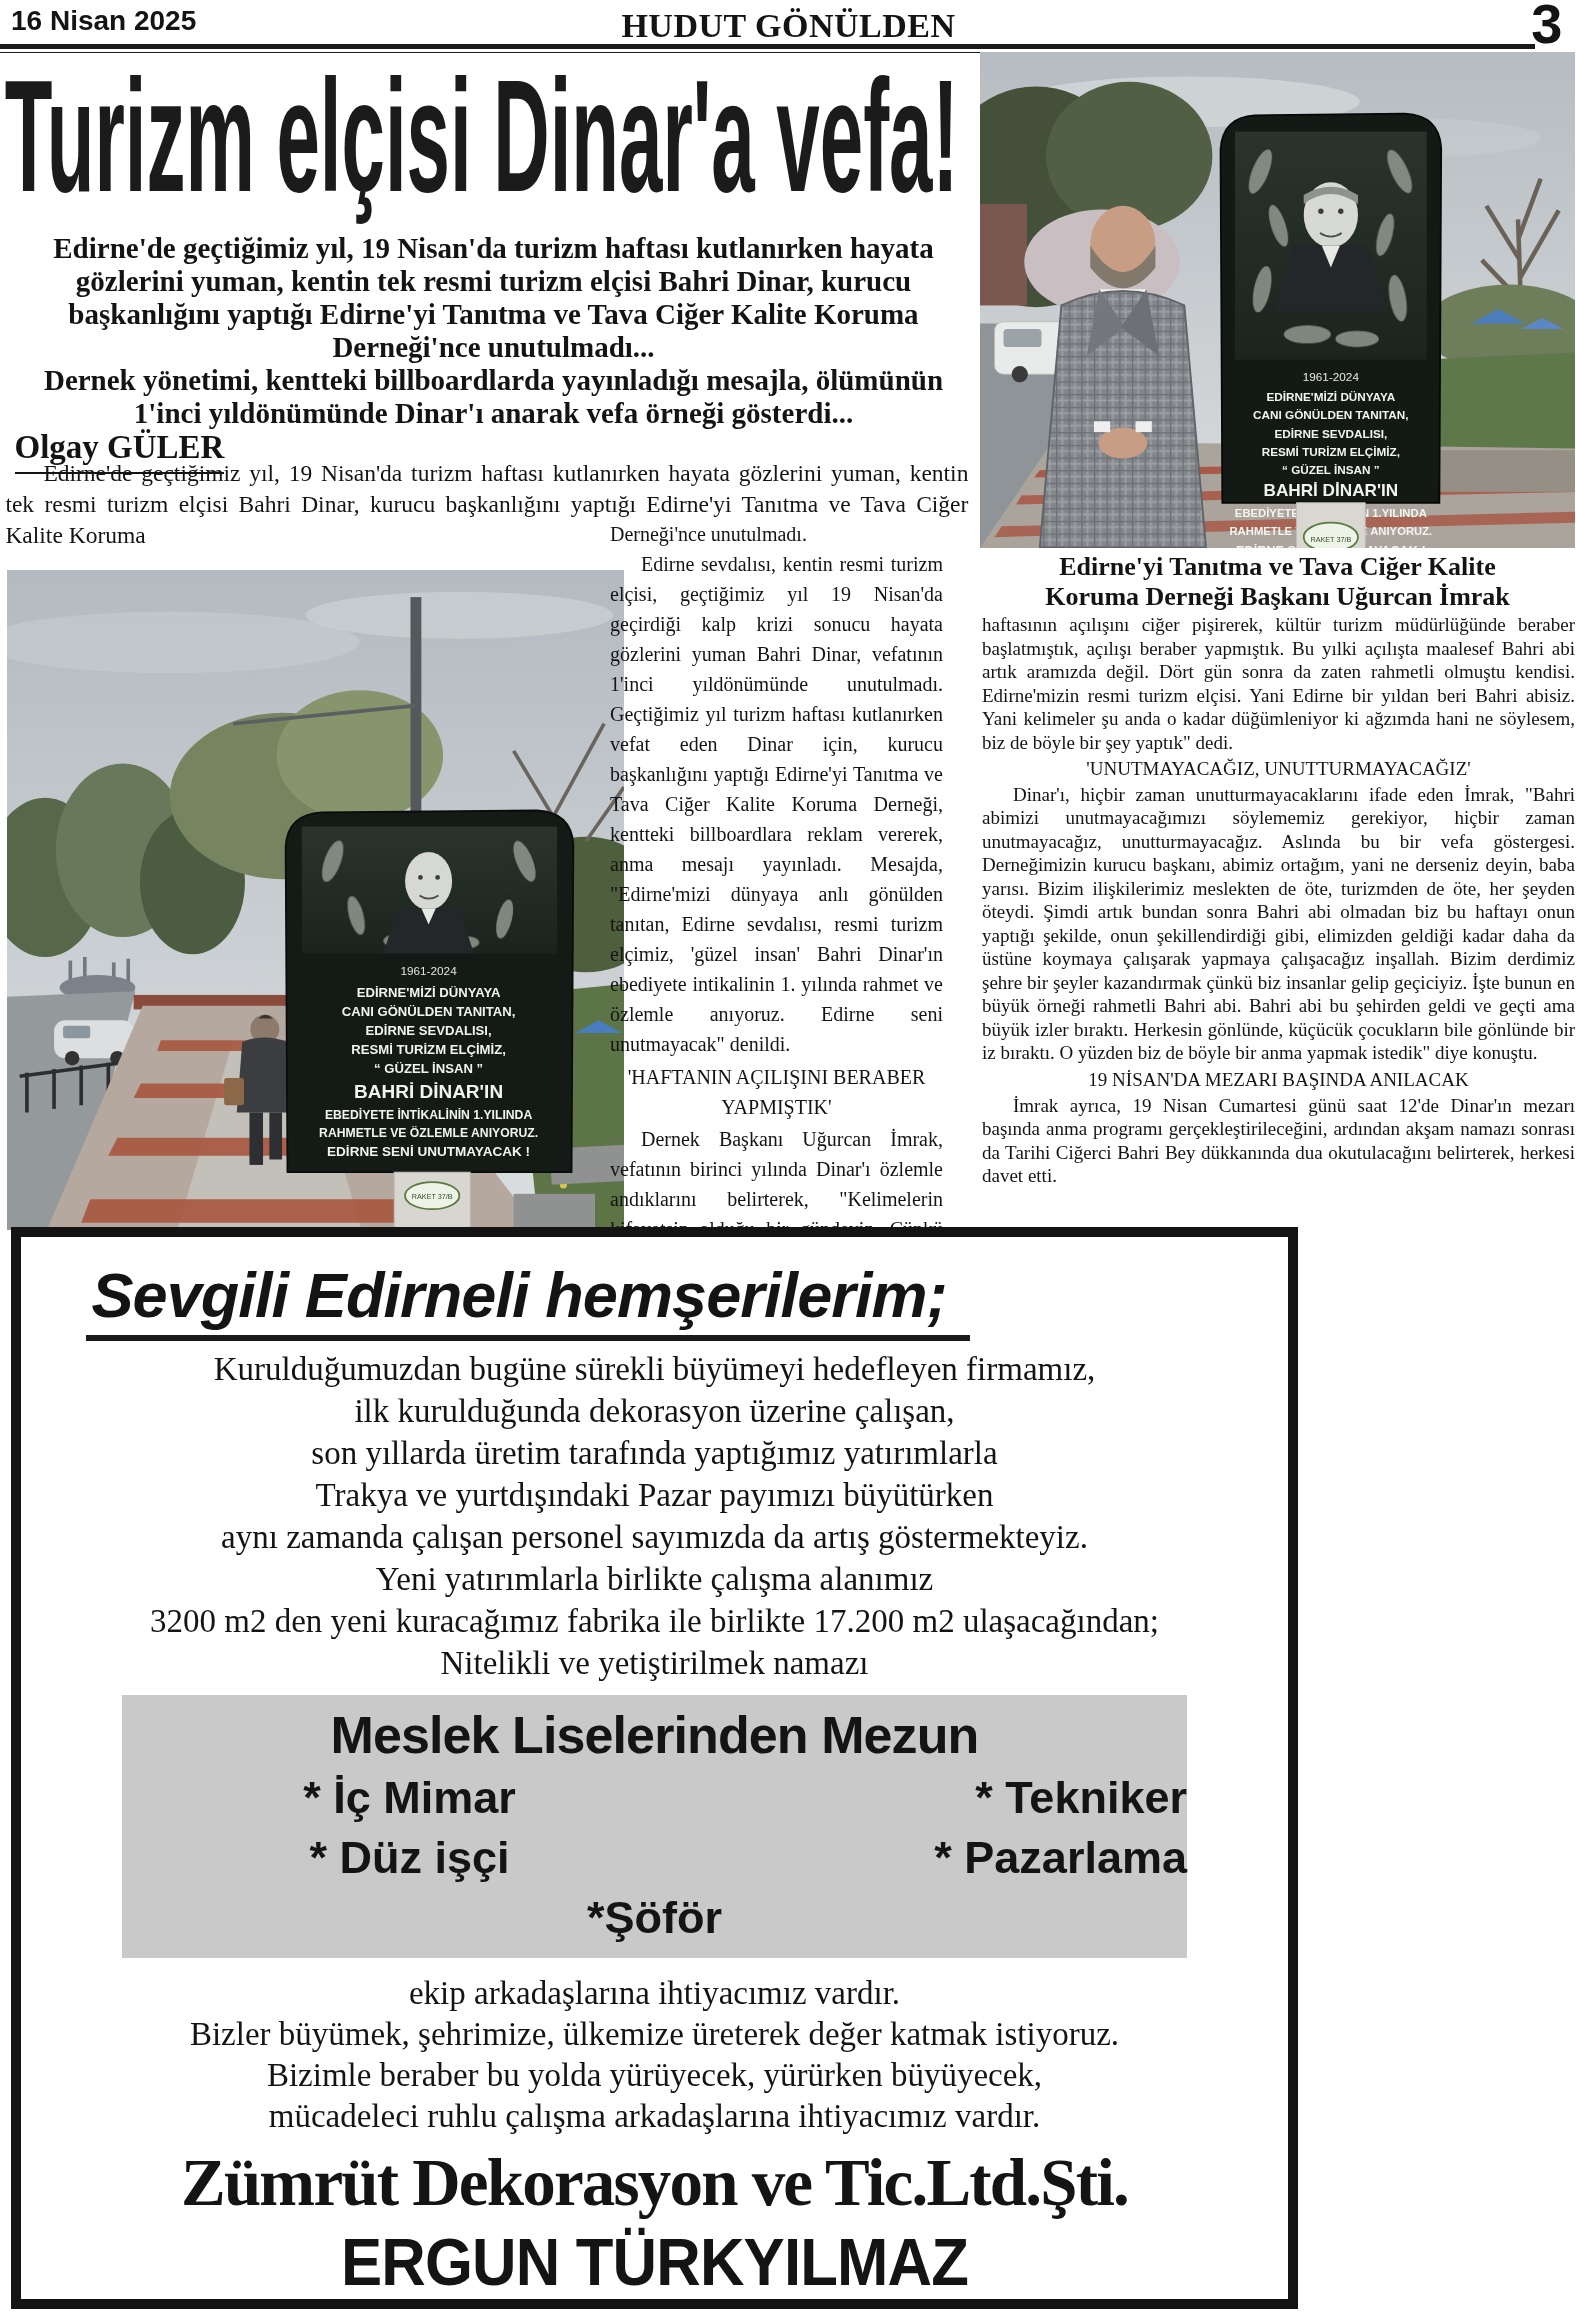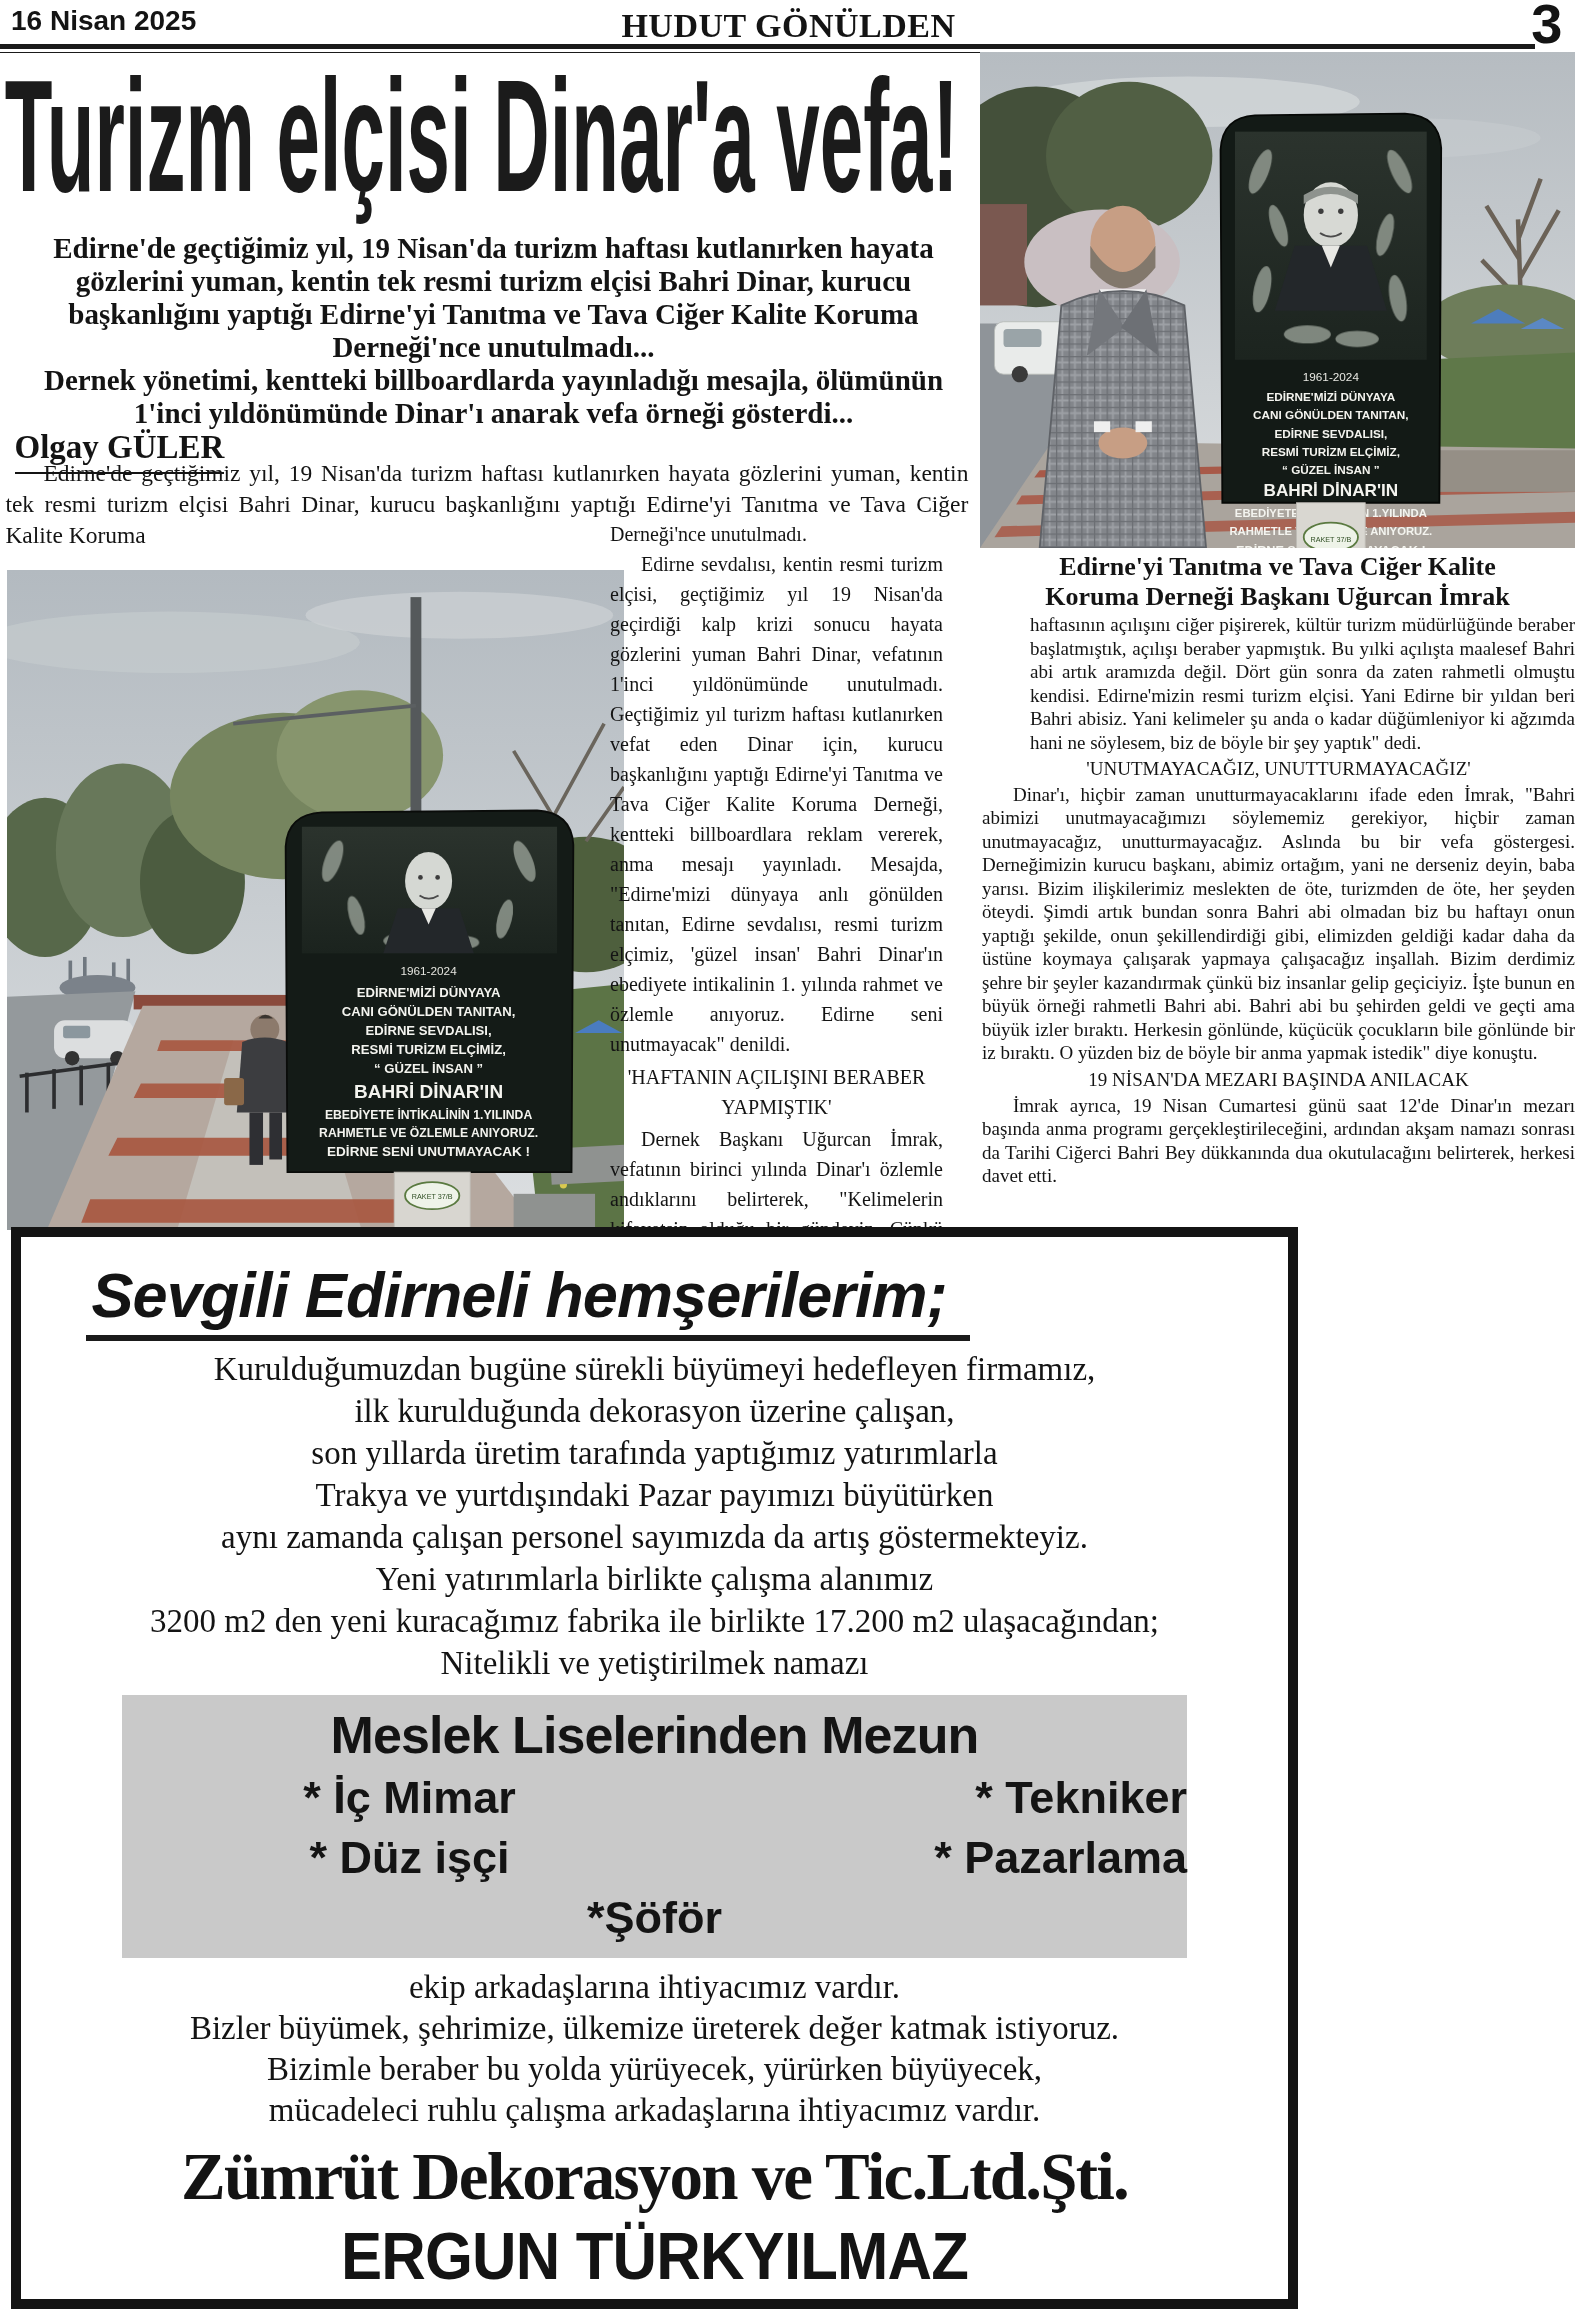--- a/index.html
+++ b/index.html
@@ -21,21 +21,21 @@
   .lead p{margin:0;}
   .byline{left:14.5px;top:429px;font-weight:bold;font-size:33px;border-bottom:2.7px solid #141414;padding-bottom:6px;}
   .intro{left:5.4px;top:458px;width:963px;font-size:23.5px;line-height:31px;text-align:justify;text-indent:38px;}
 
   
   .midcol{left:610px;top:519px;width:333px;font-size:20px;line-height:30px;text-align:justify;}
   .midcol p{margin:0;text-indent:31px;}
   .midcol .noindent{text-indent:0;}
   .rightcol{left:982px;top:613px;width:593px;font-size:19px;line-height:23.5px;text-align:justify;}
   .rightcol p{margin:0;text-indent:31px;}
-  .rightcol .noindent{text-indent:0;margin-left:48px;}
+  .rightcol .noindent{text-indent:0;}
   .subhead{font-weight:normal;text-align:center;text-indent:0 !important;margin:2.7px 0 !important;}
 
   
   .photo-right{left:980px;top:52px;width:595px;height:496px;}
   .photo-left{left:7.2px;top:570px;width:617px;height:660px;}
   .caption{left:980px;top:552px;width:595px;text-align:center;font-weight:bold;font-size:26px;line-height:30px;}
 
   
   .ad{left:11px;top:1227px;width:1287px;height:1082px;border:10px solid #141414;box-sizing:border-box;
       background:#fff;overflow:hidden;}
@@ -43,21 +43,21 @@
       font-style:italic;font-weight:bold;font-size:63px;letter-spacing:-0.9px;
       border-bottom:6.3px solid #1b1b1b;padding:0 23.5px 3.6px 5.4px;}
   .ad-lines{margin-top:7.2px;text-align:center;font-size:33px;line-height:42px;}
   .ad-gray{width:1065px;margin:11px auto 0;background:#c9c9c9;padding:12.7px 0 14.5px;
       font-family:"Liberation Sans",sans-serif;font-weight:bold;text-align:center;}
   .ad-gray-title{font-size:52px;line-height:56px;letter-spacing:-0.9px;}
   .ad-gray-row{display:flex;margin-top:9px;font-size:45px;line-height:51px;}
   .ad-gray-row .cell-l{width:54%;text-align:center;}
   .ad-gray-row .cell-r{width:46%;text-align:right;}
   .ad-gray-row3{margin-top:9px;font-size:45px;line-height:51px;}
-  .ad-closing{margin-top:9px;text-align:center;font-size:33px;line-height:41px;}
+  .ad-closing{margin-top:15px;text-align:center;font-size:33px;line-height:41px;}
   .ad-company{margin-top:7.2px;text-align:center;font-weight:bold;font-size:67px;letter-spacing:-1.8px;}
   .ad-signature{margin-top:1.8px;text-align:center;font-family:"Liberation Sans",sans-serif;
       font-weight:bold;font-size:67px;transform:scaleX(.92);letter-spacing:-0.9px;}
 </style>
 </head>
 <body>
 
 <div class="page">
 
   <div class="abs hdr-date">16 Nisan 2025</div>

